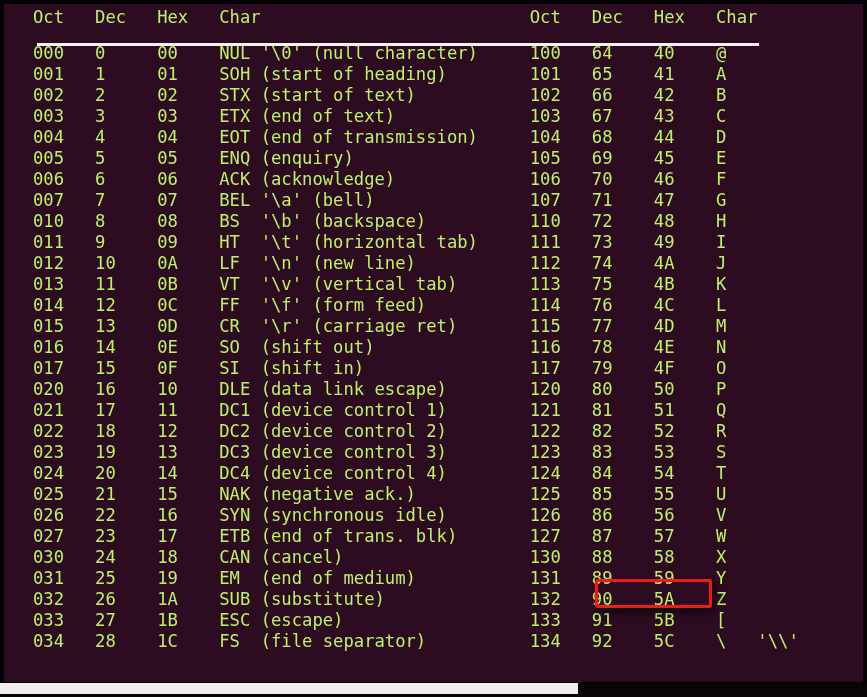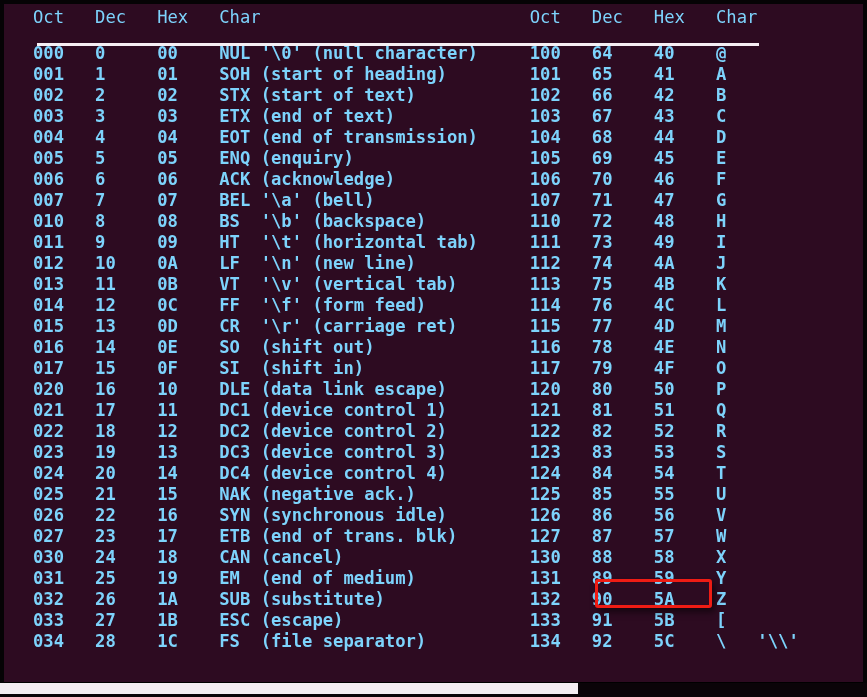--- a/index.html
+++ b/index.html
@@ -24,30 +24,29 @@
     height: 678px;
     background: #2d0b21;
     overflow: hidden;
   }
   
   .grid {
     position: absolute;
     left: 29px;
     top: 3px;
     white-space: pre;
-    color: #7dd3fc;
+    color: #bef264;
     font-size: 17.2px;
     line-height: 21px;
     letter-spacing: 0px;
     font-family: "DejaVu Sans Mono", "Liberation Mono", monospace;
   }
   .row {
     height: 21px;
     white-space: pre;
-    font-weight: bold;
   }
   .hdr {
     height: 21px;
     white-space: pre;
   }
   
   .rule {
     position: absolute;
     left: 33px;
     top: 39px;

